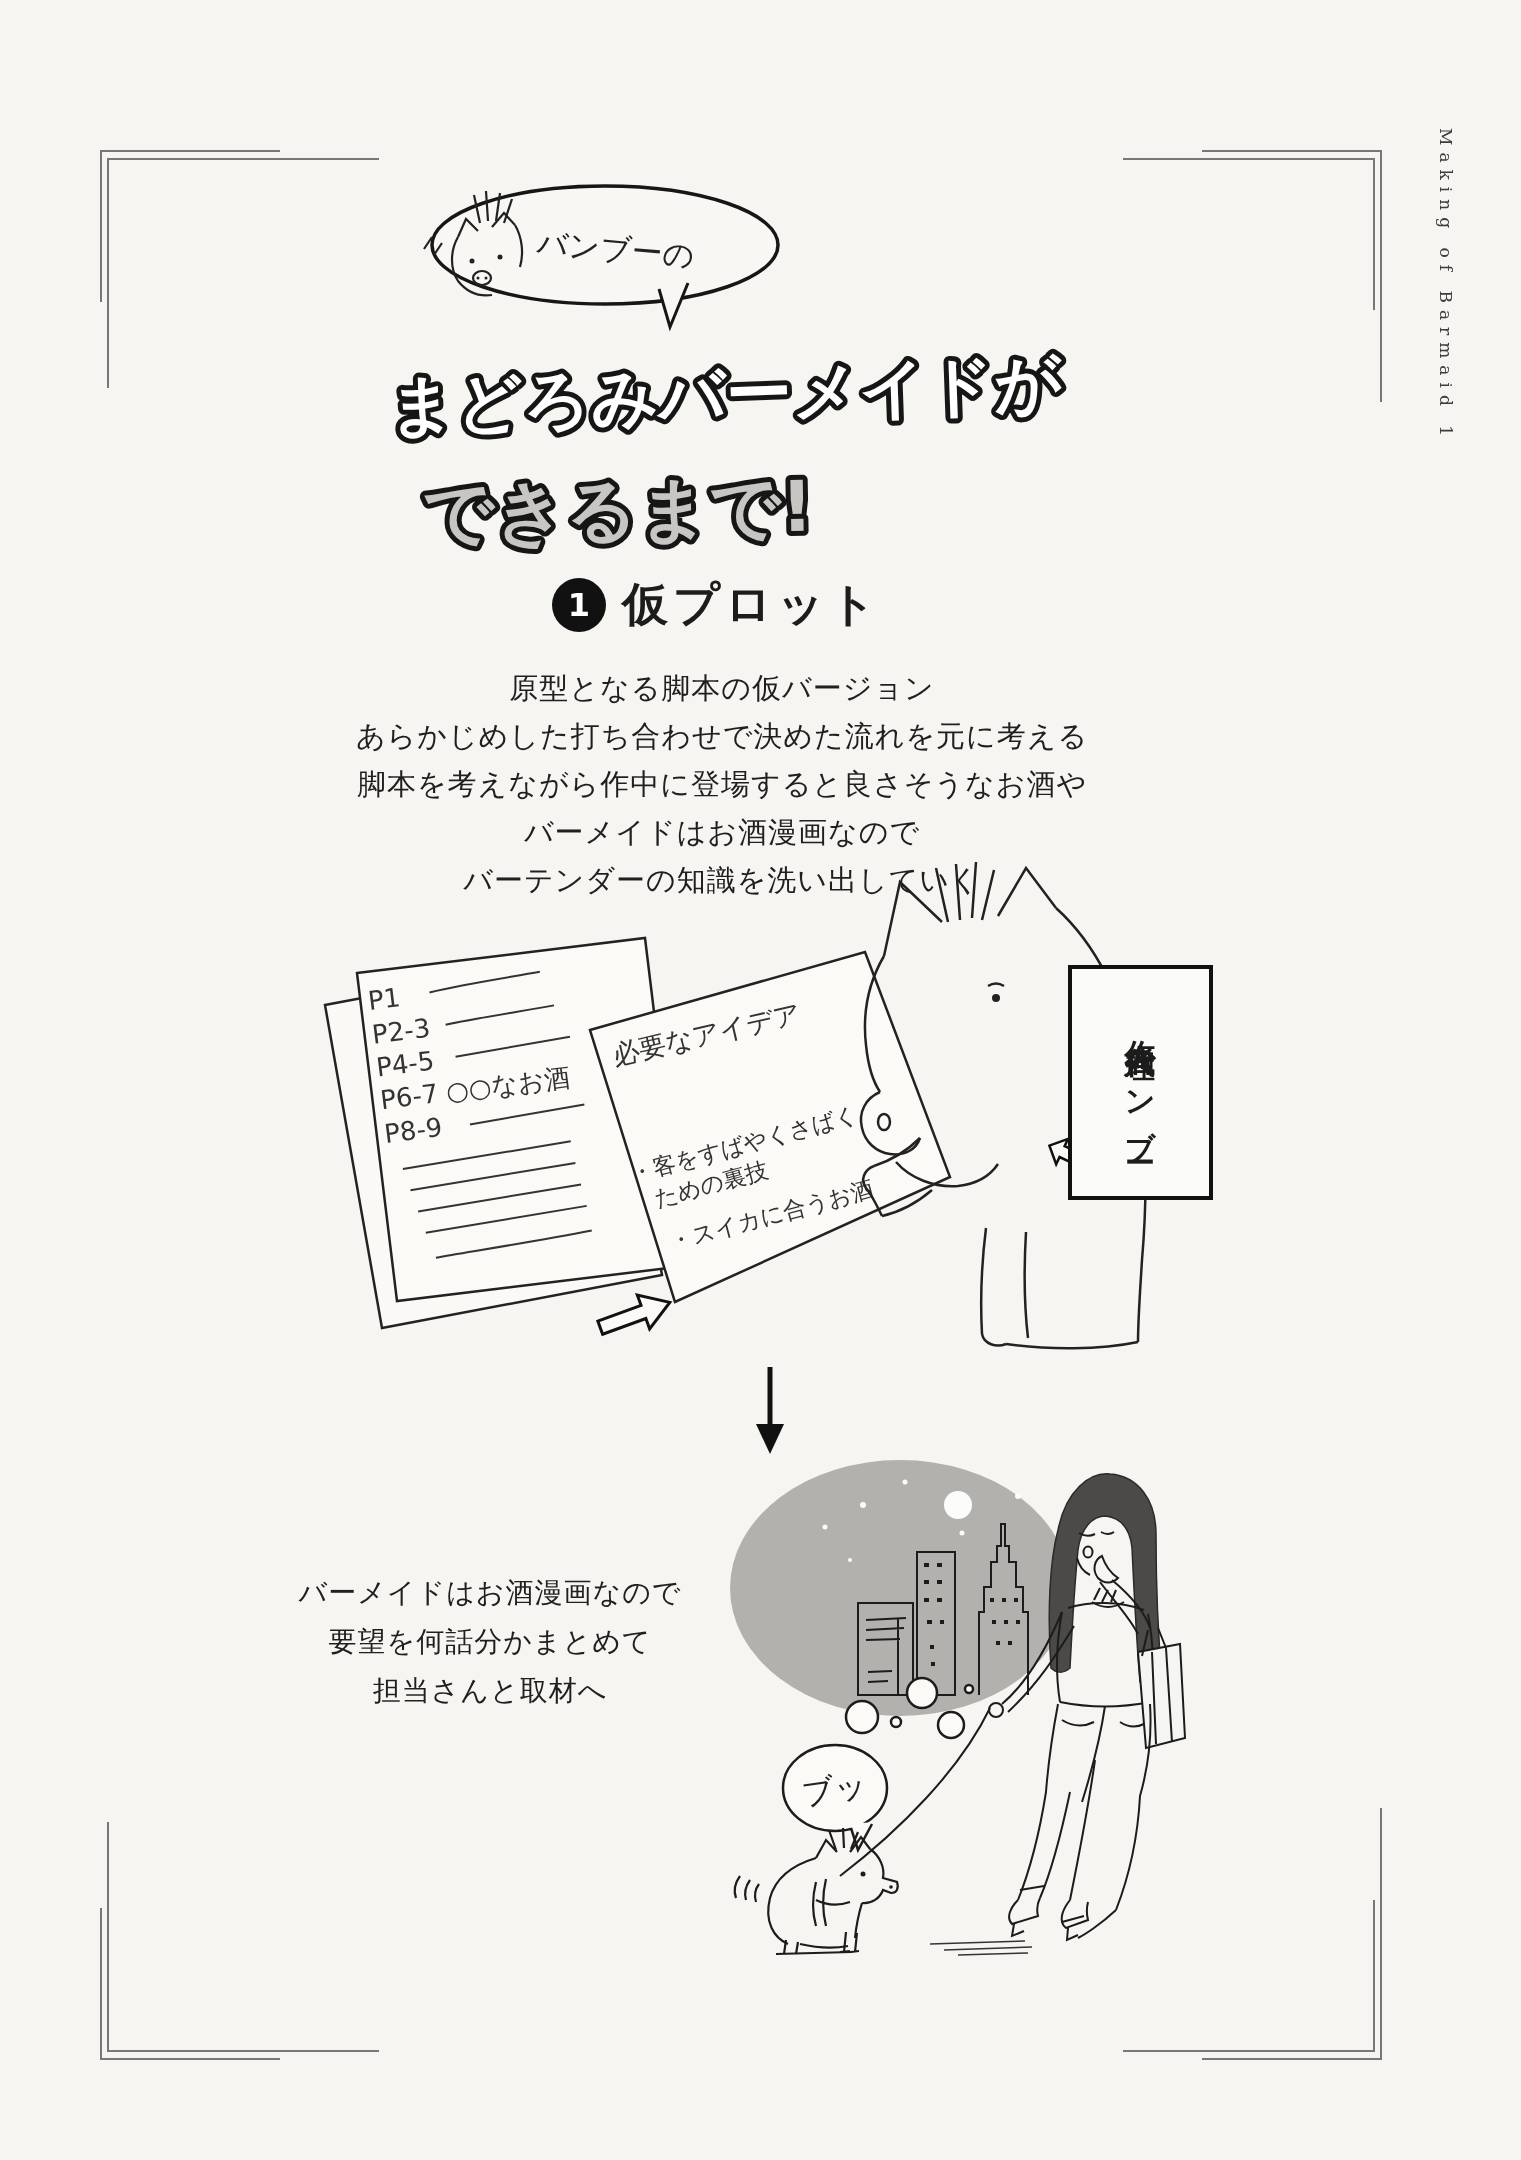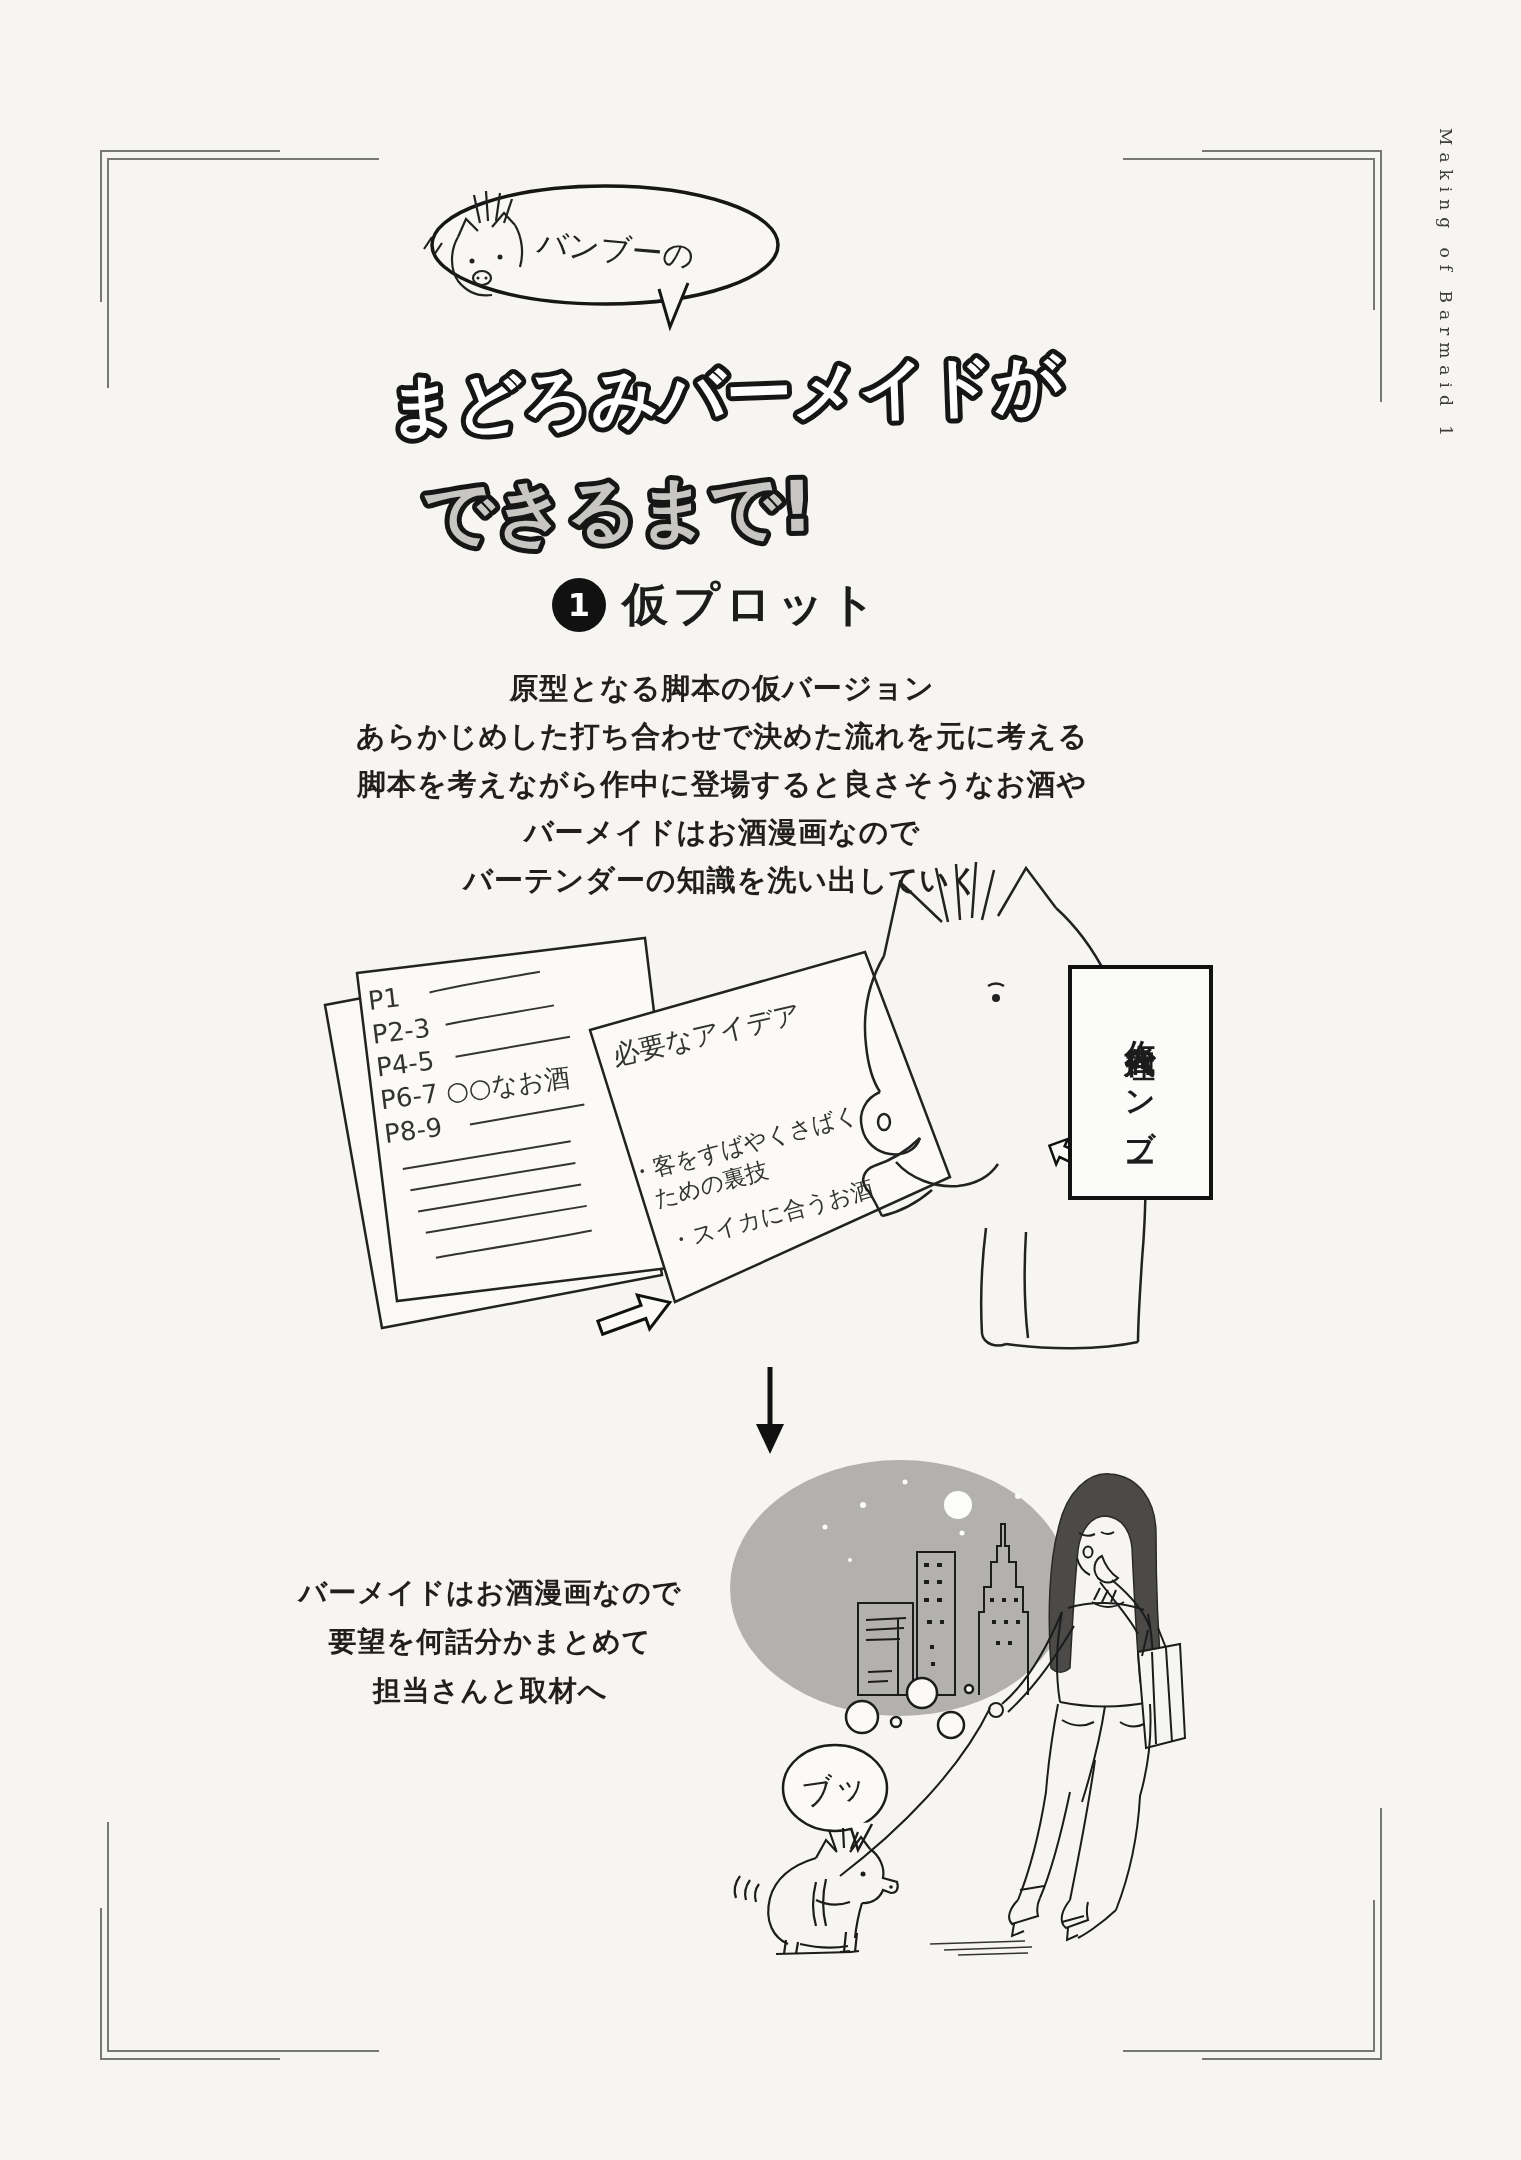--- a/index.html
+++ b/index.html
@@ -15,21 +15,21 @@
   .bl .outer{left:0;bottom:0;width:178px;height:150px;border-left:2px solid #777;border-bottom:2px solid #777;}
   .bl .inner{left:7px;bottom:8px;width:270px;height:228px;border-left:2px solid #777;border-bottom:2px solid #777;}
   .br .outer{right:0;bottom:0;width:178px;height:250px;border-right:2px solid #777;border-bottom:2px solid #777;}
   .br .inner{right:7px;bottom:8px;width:250px;height:150px;border-right:2px solid #777;border-bottom:2px solid #777;}
   .side-label{left:1436px;top:128px;writing-mode:vertical-rl;text-orientation:sideways;
       font-family:"DejaVu Serif",serif;font-size:17px;letter-spacing:7px;color:#3c3c3c;}
   .heading{left:552px;top:574px;display:flex;align-items:center;gap:16px;}
   .num-circle{width:54px;height:54px;border-radius:50%;background:#111;color:#fff;
       display:flex;align-items:center;justify-content:center;font-size:32px;font-weight:bold;}
   .heading-text{font-size:46px;font-weight:800;letter-spacing:5px;}
-  .para{text-align:center;font-weight:700;color:#201f1e;}
+  .para{text-align:center;font-weight:400;color:#201f1e;}
   .intro{left:272px;top:664px;width:900px;font-size:29px;line-height:48px;letter-spacing:1px;}
   .outro{left:190px;top:1568px;width:600px;font-size:28px;line-height:49px;letter-spacing:1px;}
   .author-box{left:1068px;top:965px;width:137px;height:227px;border:4px solid #111;background:#fbfbf9;
       display:flex;align-items:center;justify-content:center;writing-mode:vertical-rl;
       font-size:30px;font-weight:600;letter-spacing:4px;line-height:1.9;}
   svg text{font-family:"DejaVu Sans",sans-serif;}
 </style>
 </head>
 <body>
 

